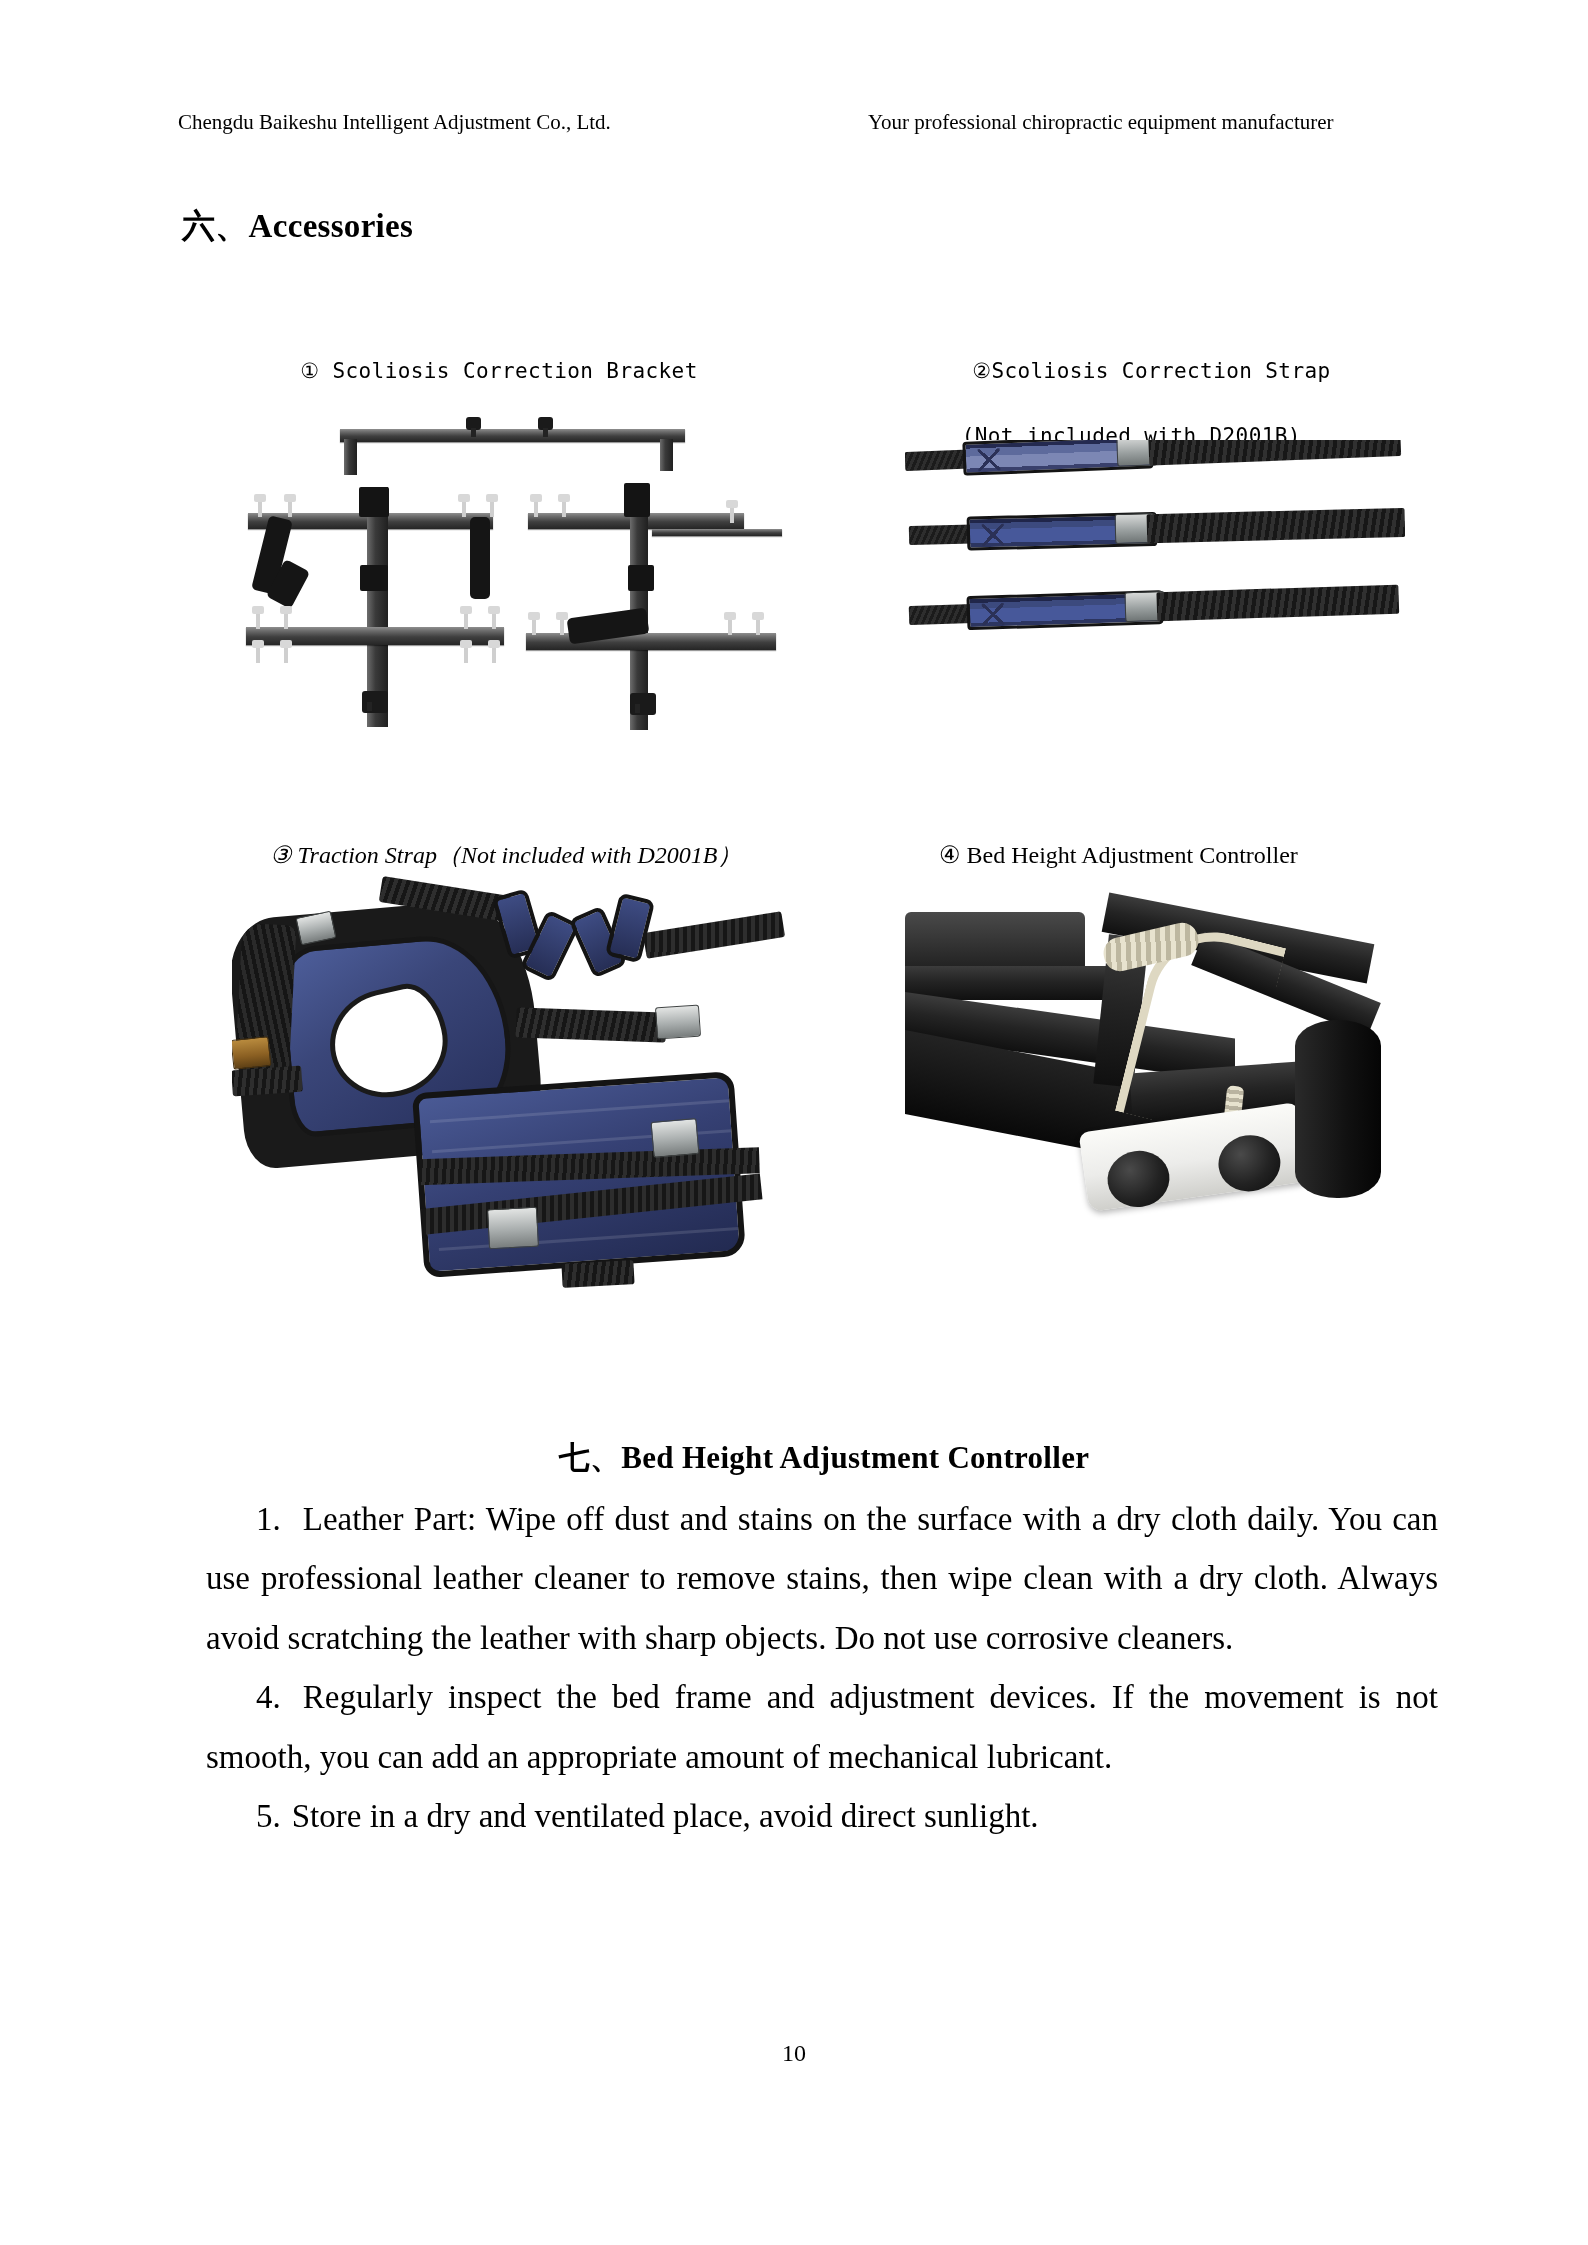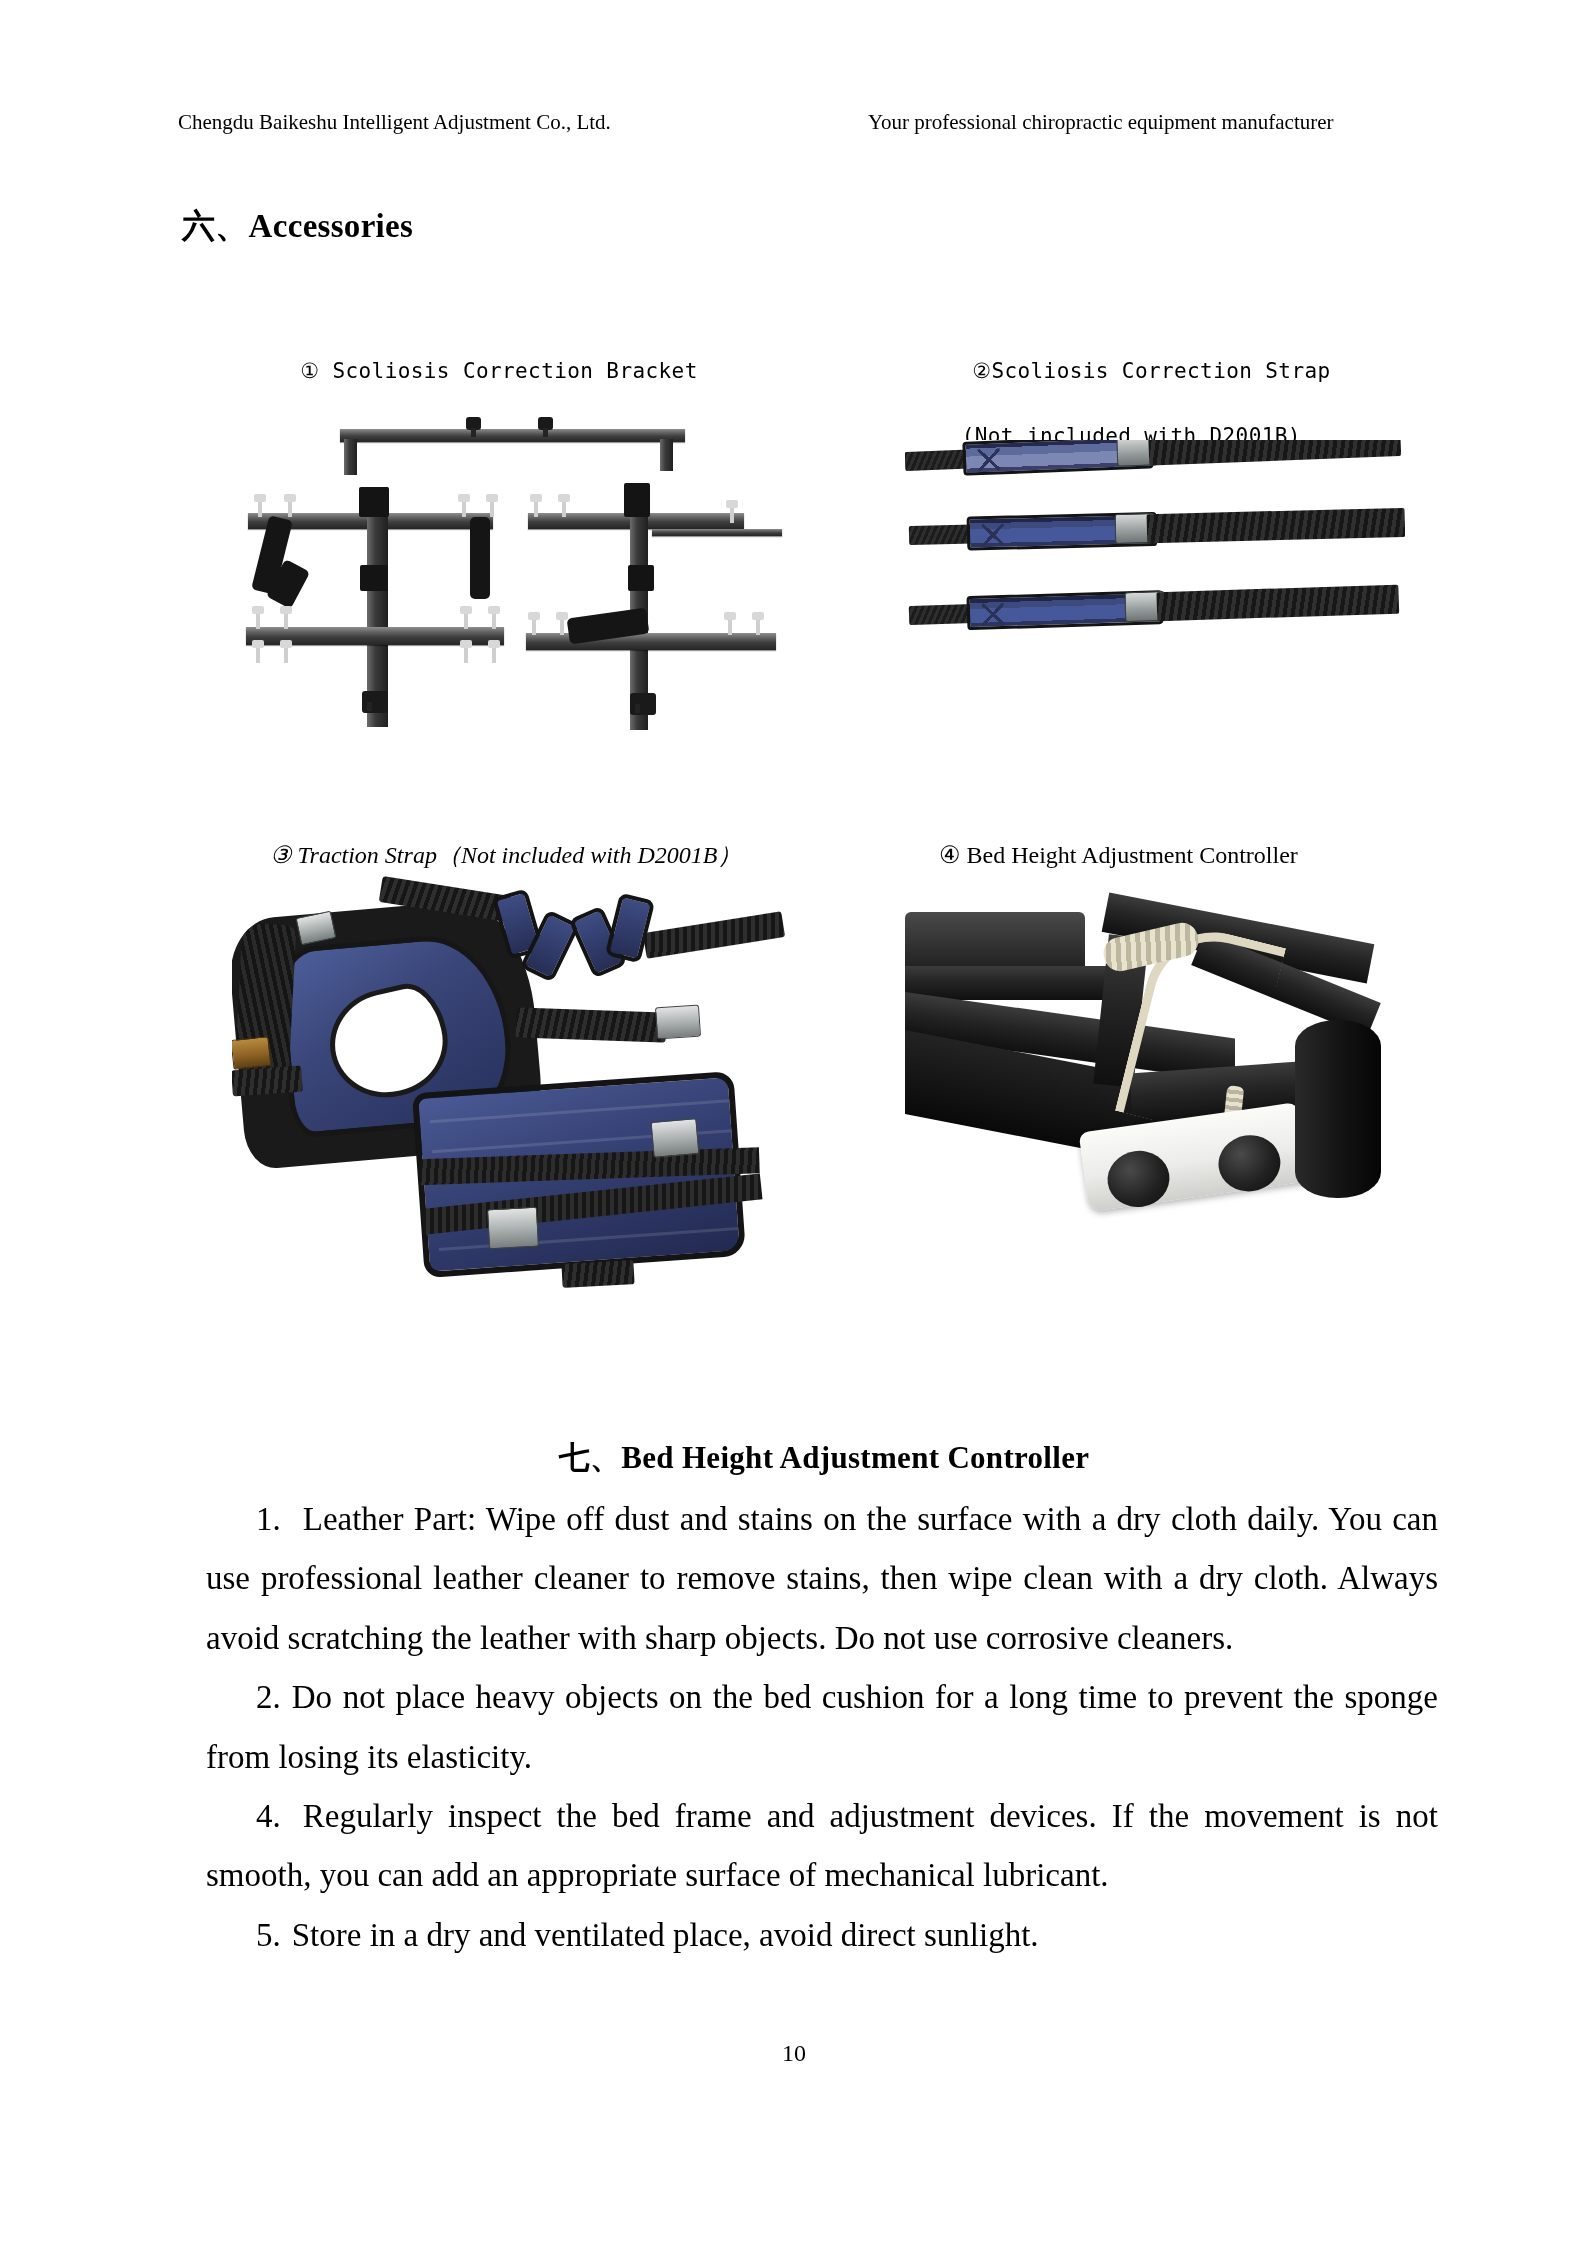--- a/index.html
+++ b/index.html
@@ -508,20 +508,19 @@
 
     <div class="cylinder"></div>
   </div>
 
   <div class="section-heading" id="heading-controller">
     <span class="cjk">七、</span><span>Bed Height Adjustment Controller</span>
   </div>
 
   <div class="body-block">
     <p class="para"><span class="num">1.</span><span class="gap-wide"></span><span>Leather Part: Wipe off dust and stains on the surface with a dry cloth daily. You can use professional leather cleaner to remove stains, then wipe clean with a dry cloth. Always avoid scratching the leather with sharp objects. Do not use corrosive cleaners.</span></p>
-    <p class="para"><span class="num">2.</span><span class="gap-narrow"></span><span>Do not place heavy objects on the bed cushion for a long time to prevent the sponge from losing its elasticity.</span></p>
-    <p class="para"><span class="num">4.</span><span class="gap-wide"></span><span>Regularly inspect the bed frame and adjustment devices. If the movement is not smooth, you can add an appropriate surface of mechanical lubricant.</span></p>
+    <p class="para"><span class="num">4.</span><span class="gap-wide"></span><span>Regularly inspect the bed frame and adjustment devices. If the movement is not smooth, you can add an appropriate amount of mechanical lubricant.</span></p>
     <p class="para"><span class="num">5.</span><span class="gap-narrow"></span><span>Store in a dry and ventilated place, avoid direct sunlight.</span></p>
   </div>
 
   <div class="page-number">10</div>
 
 </div>
 
 </body></html>

